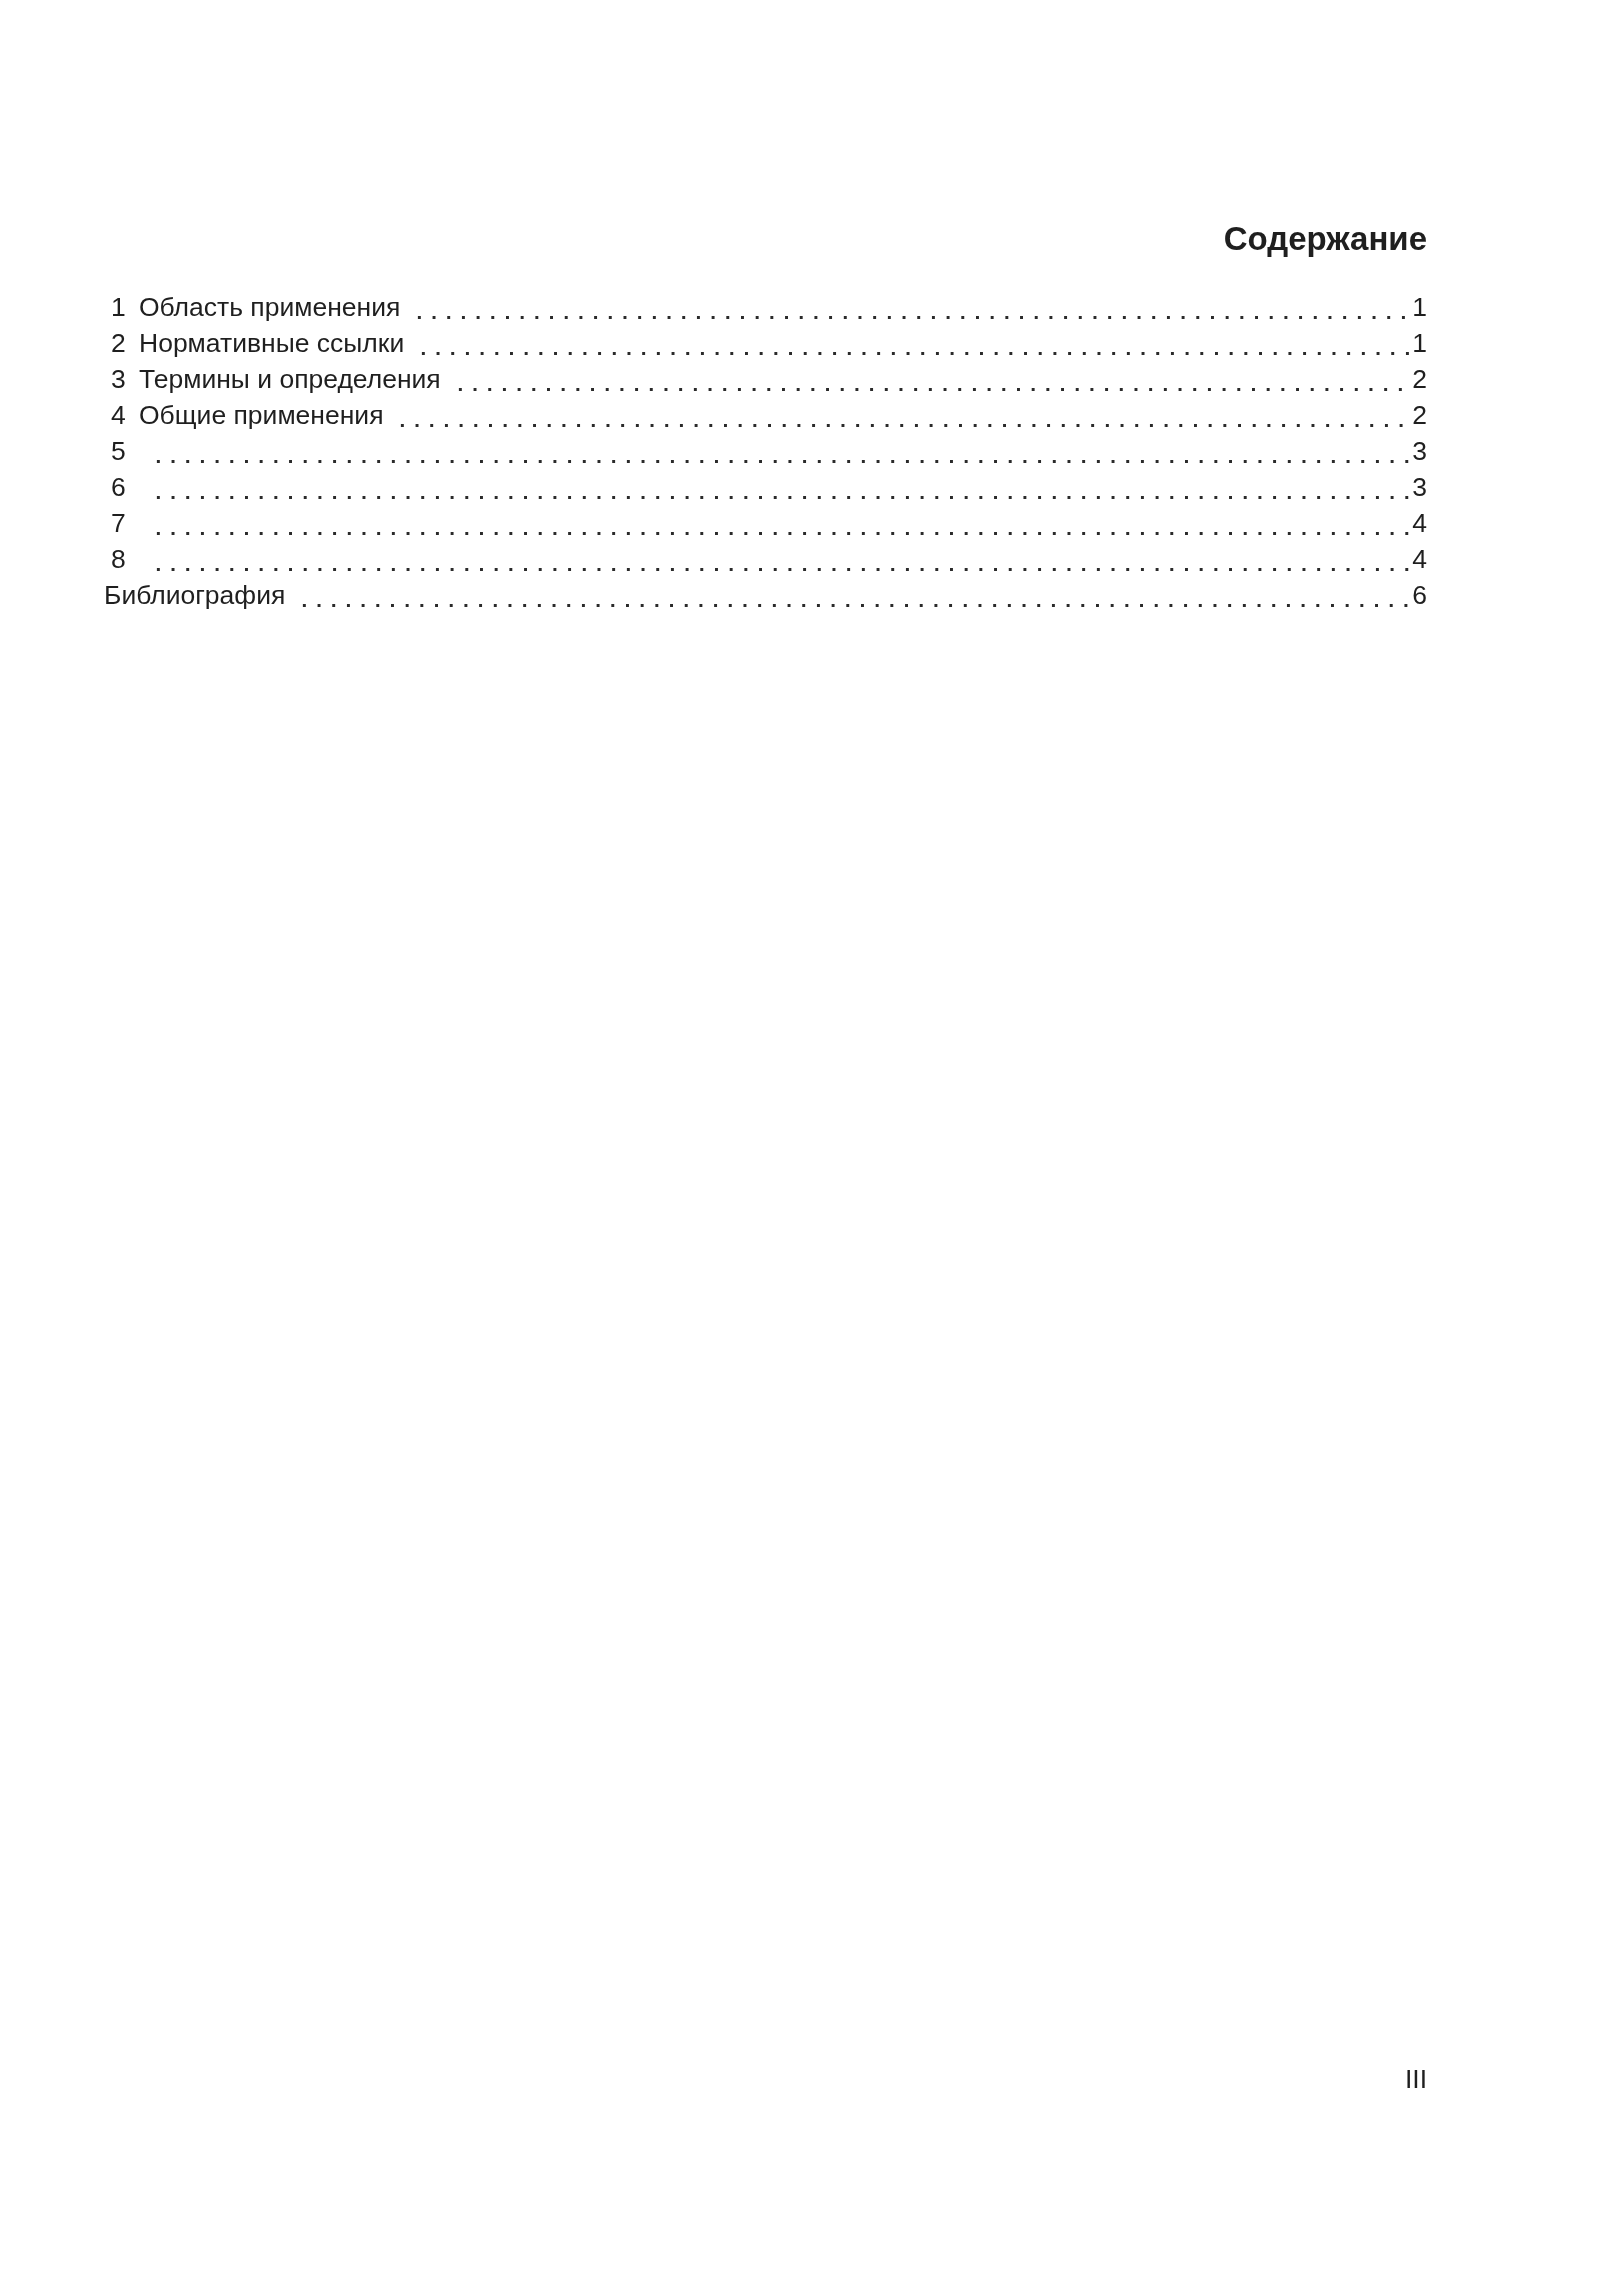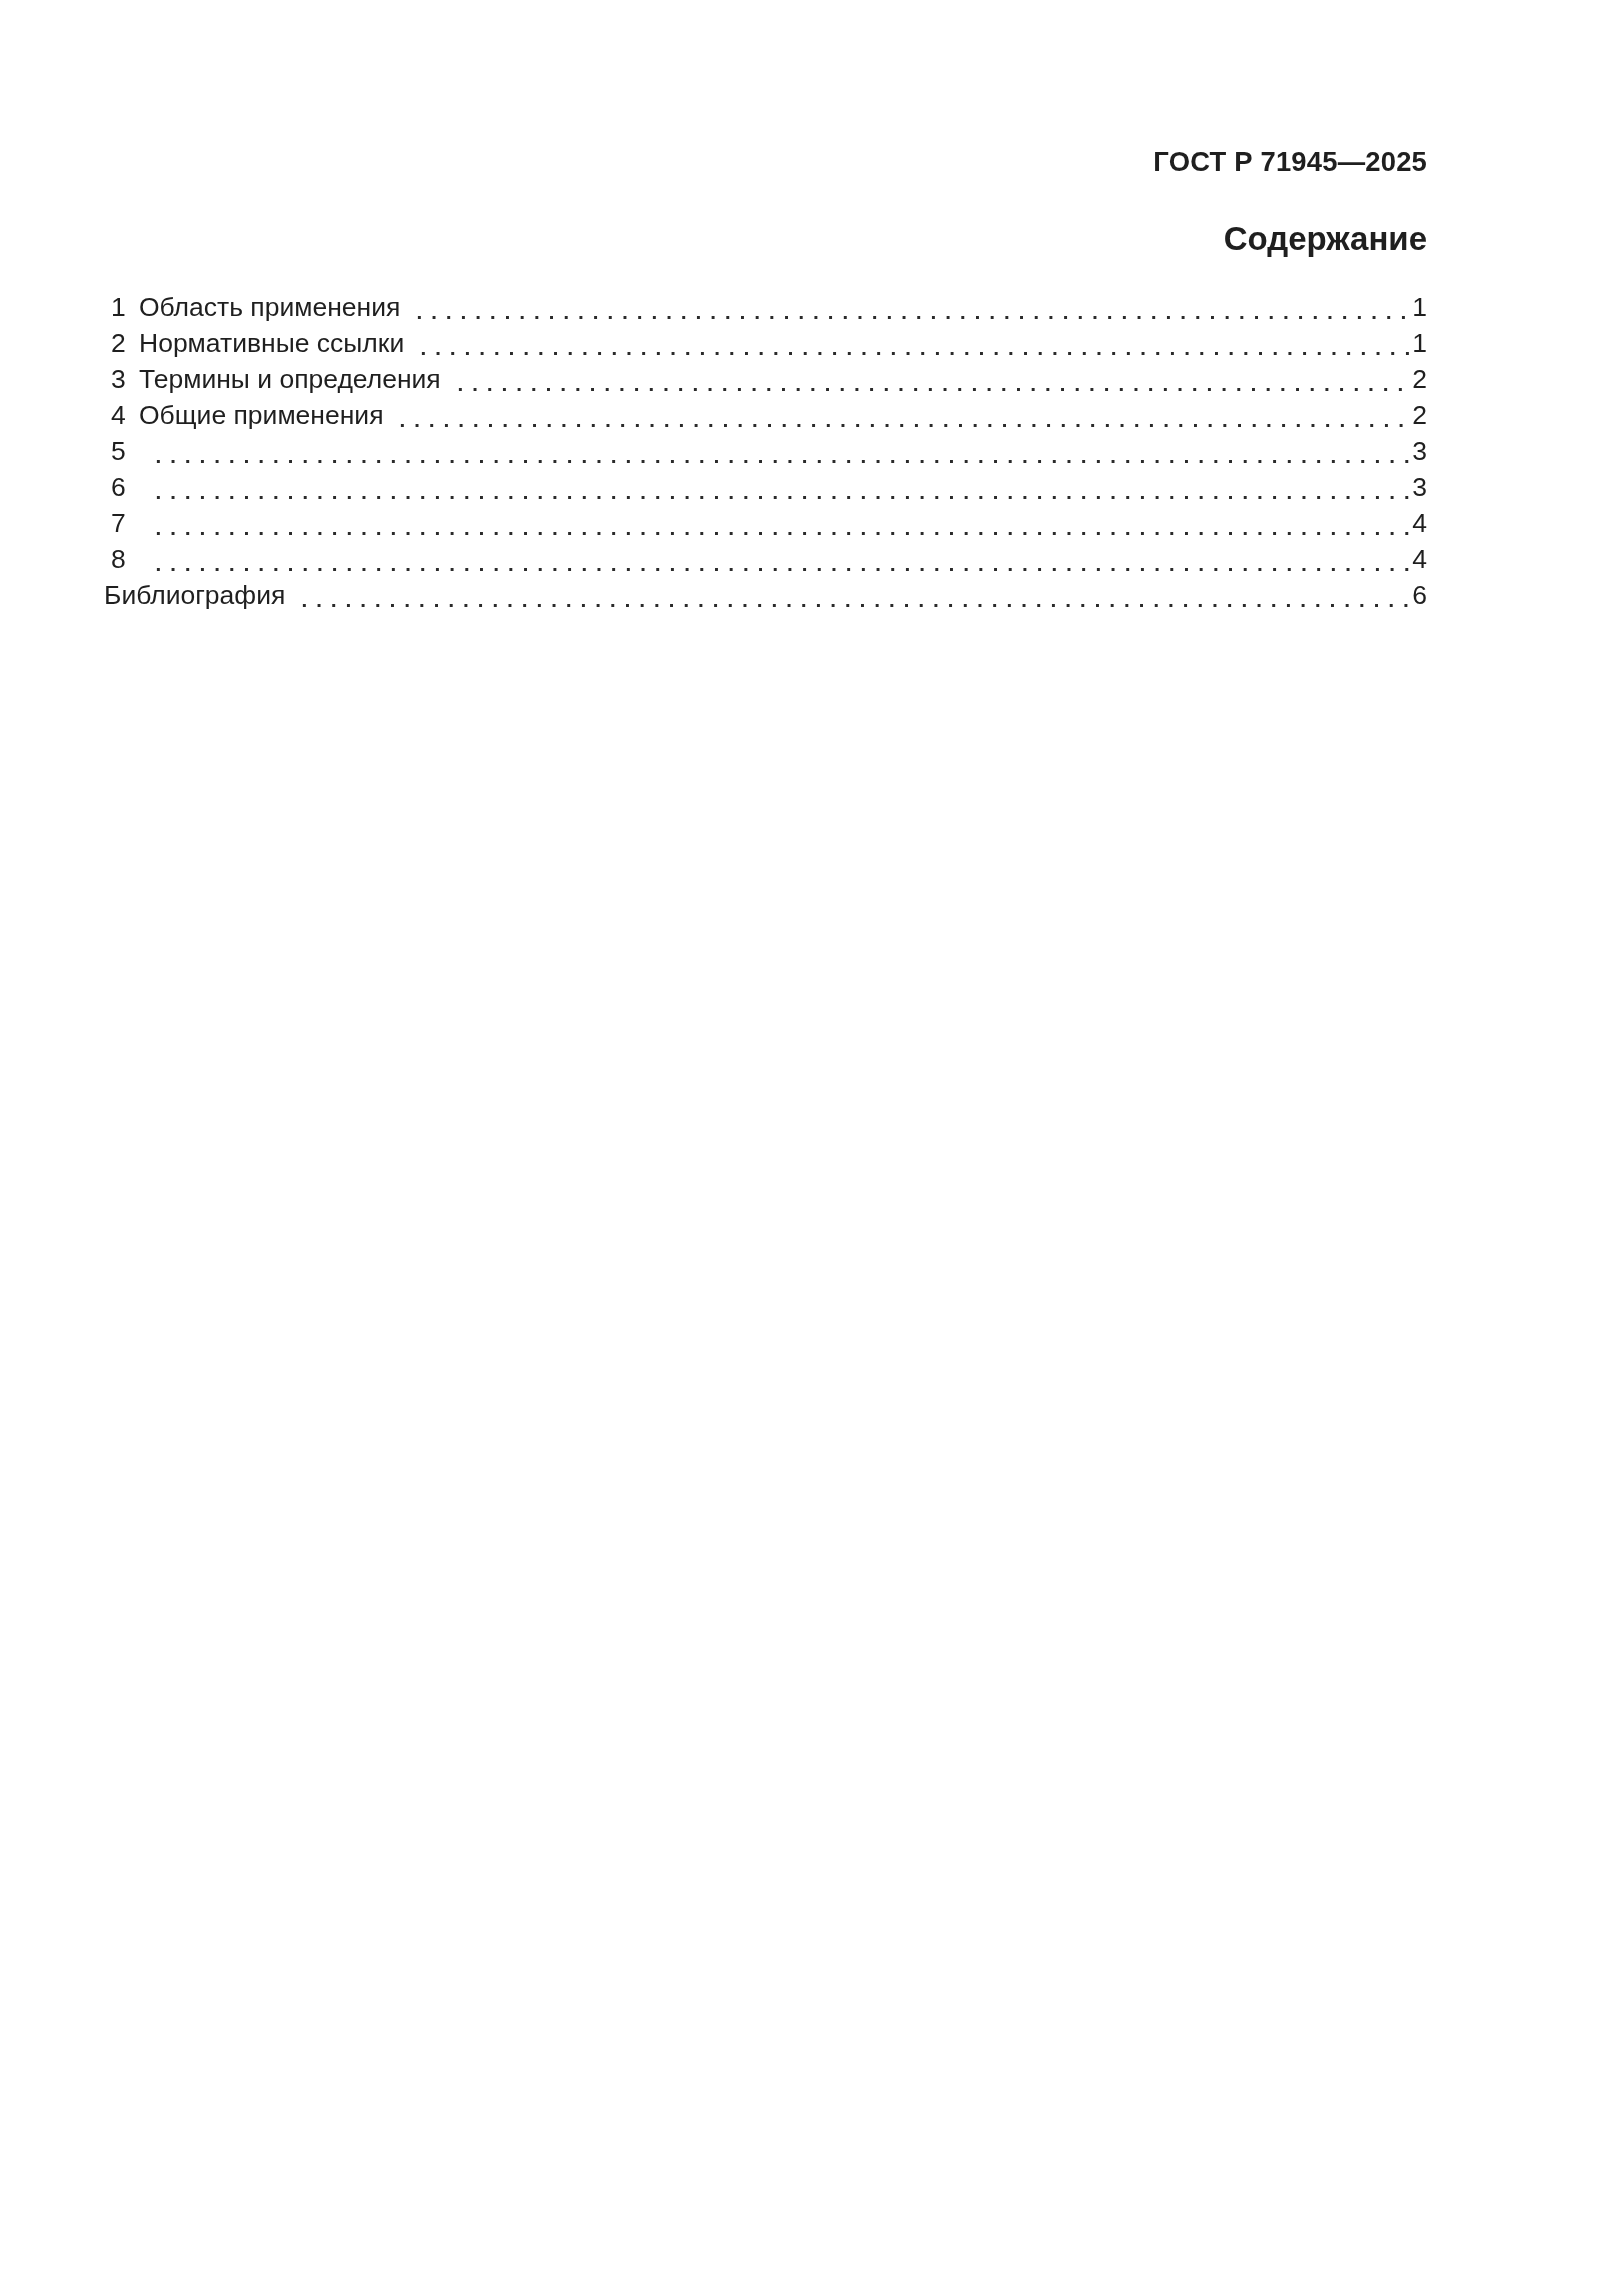--- a/index.html
+++ b/index.html
@@ -80,21 +80,20 @@
     right: 194px;
     text-align: right;
     font-size: 26.5px;
   }
 </style>
 </head>
 <body>
 
 <div class="page" style="--text: #1f1f1f; --bg: #ffffff;">
 
-  <div class="doc-code">ГОСТ Р 71945—2025</div>
 
   <div class="doc-title">Содержание</div>
 
   <div class="toc">
     <div class="toc-row">
       <span class="toc-num">1</span>
       <span class="toc-label">Область применения</span>
       <span class="toc-leader"></span>
       <span class="toc-page">1</span>
     </div>
@@ -145,15 +144,16 @@
     </div>
 
     <div class="toc-row no-number">
 
       <span class="toc-label">Библиография</span>
       <span class="toc-leader"></span>
       <span class="toc-page">6</span>
     </div>
   </div>
 
+  <div class="page-number">III</div>
 
 </div>
 
 
 </body></html>

